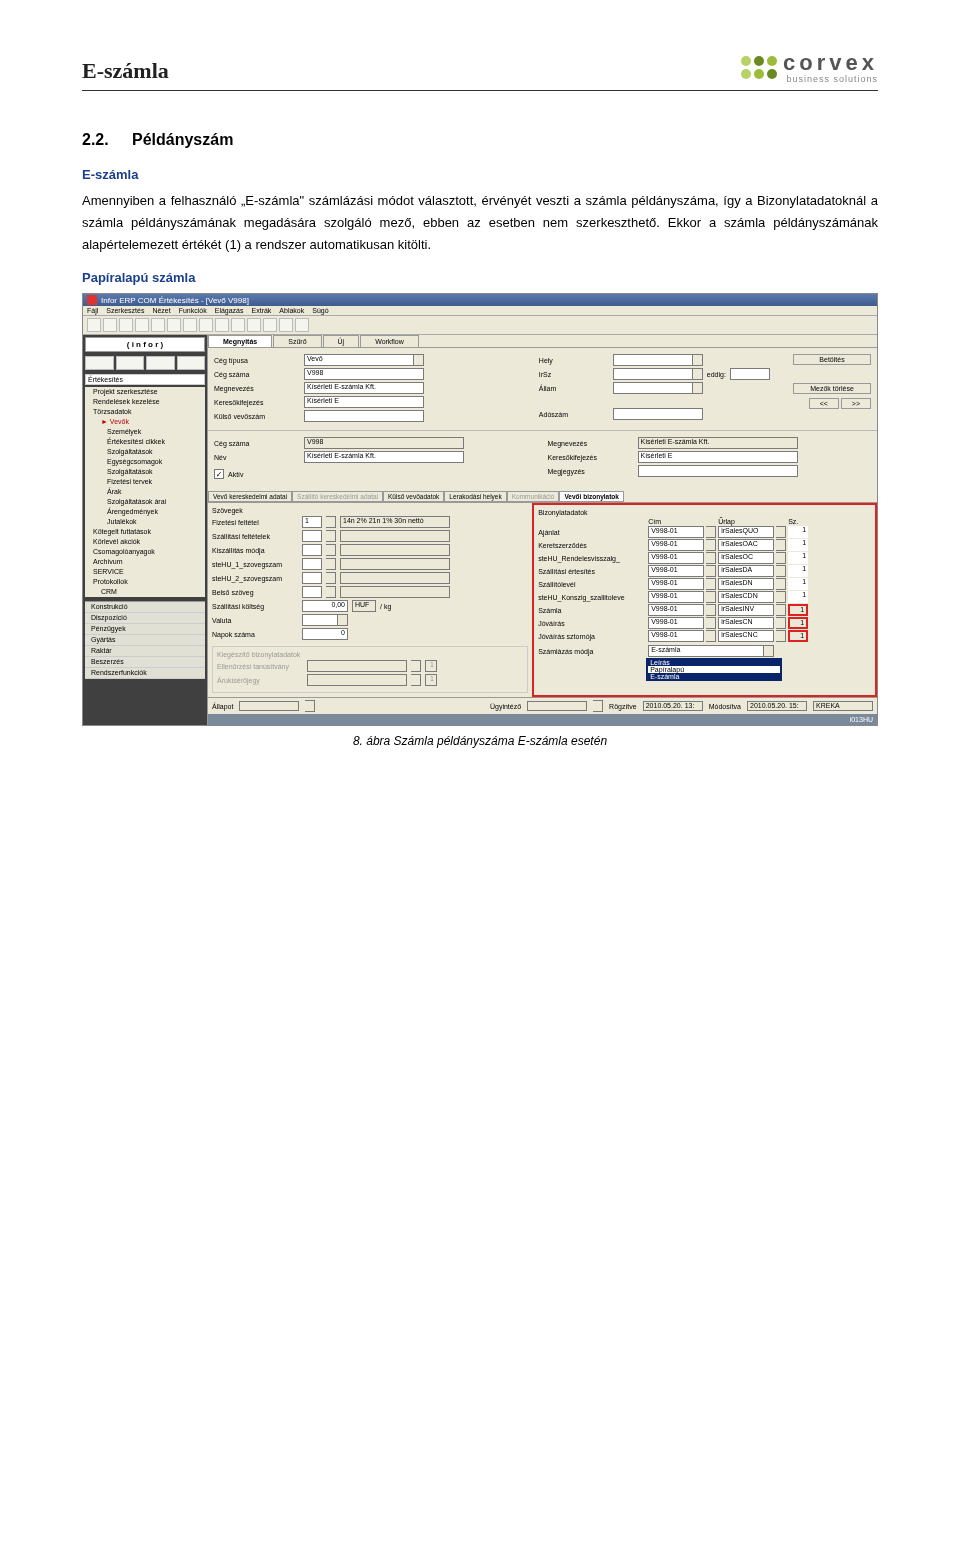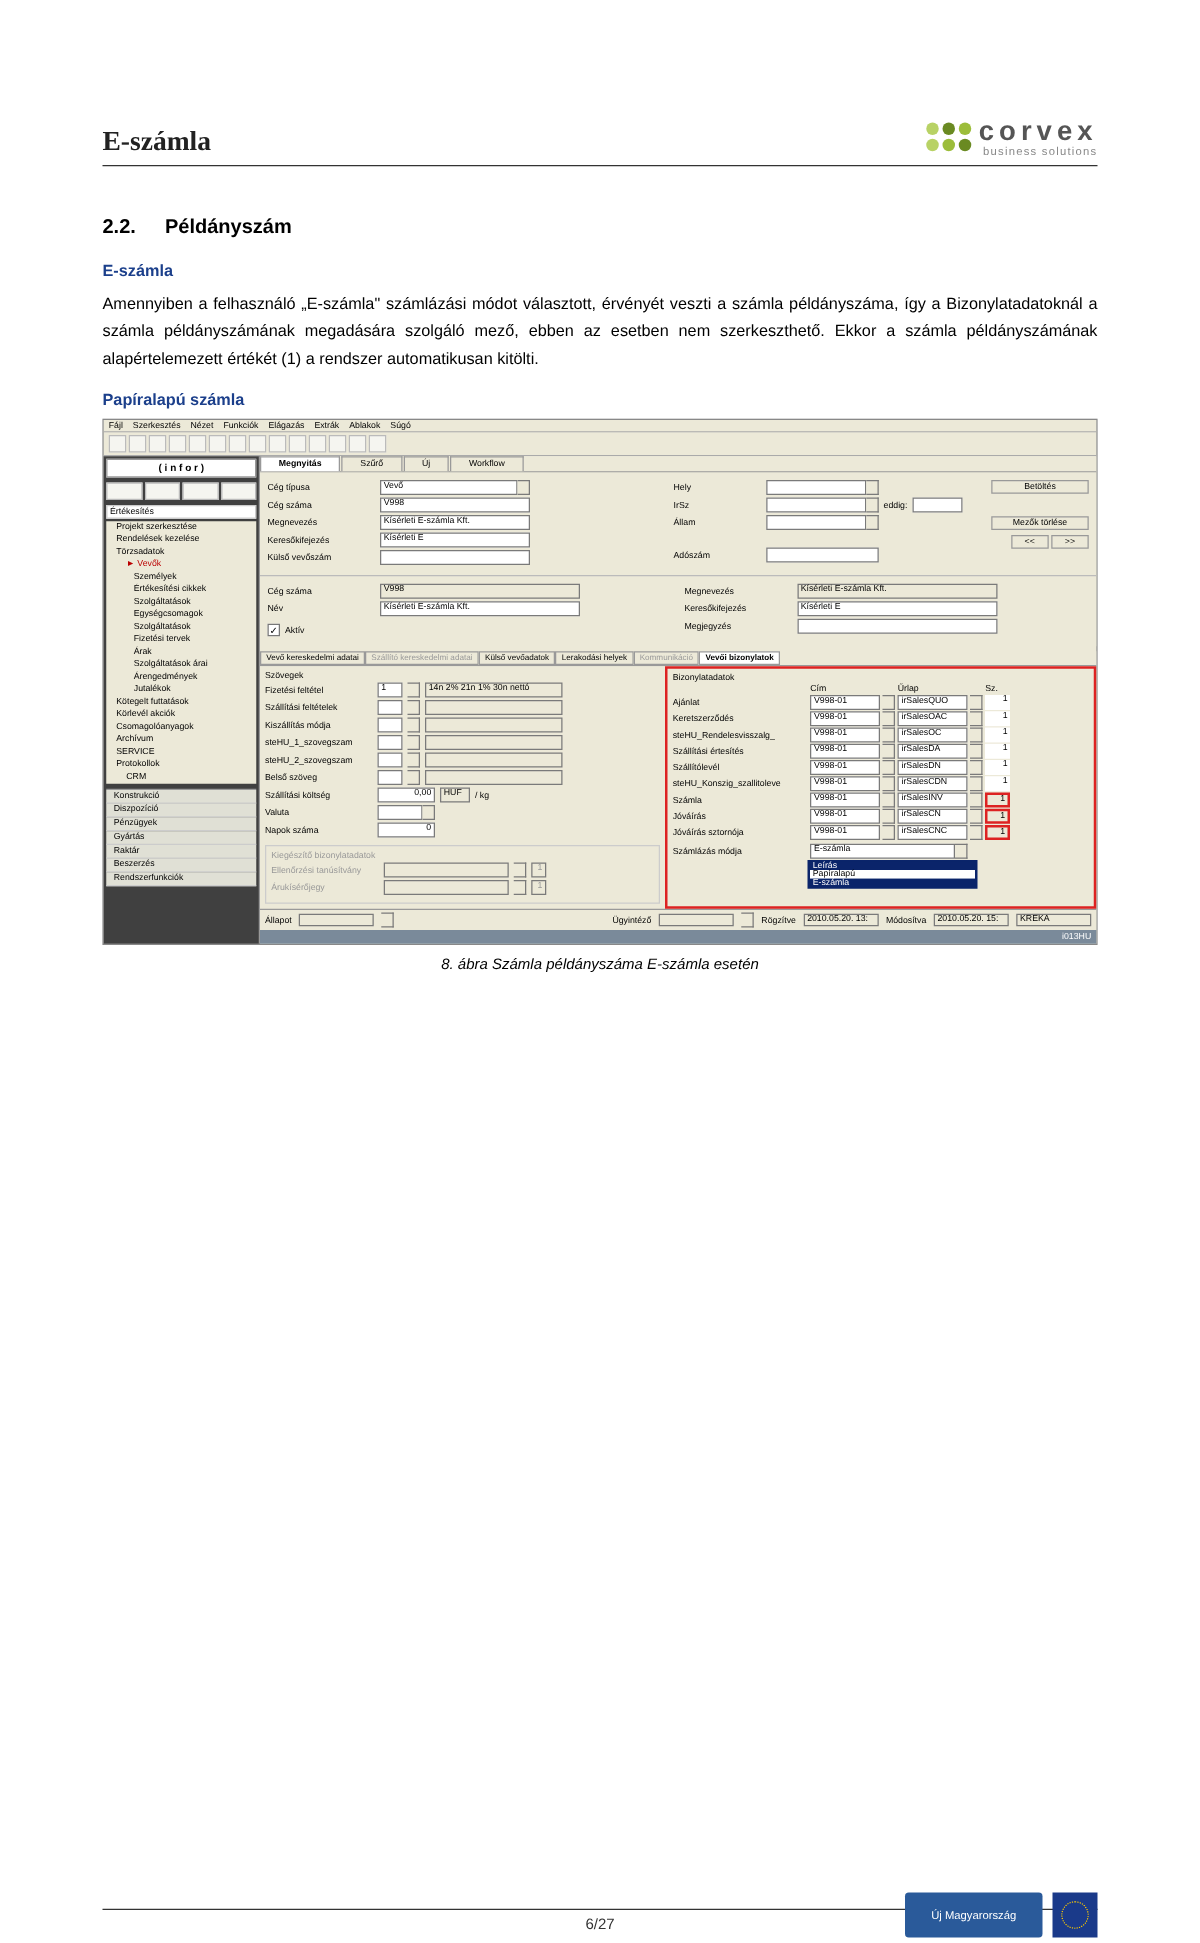--- a/index.html
+++ b/index.html
@@ -4,21 +4,21 @@
 <style>
   * { box-sizing: border-box; margin: 0; padding: 0; }
   body { font-family: Verdana, Arial, sans-serif; background: #fff; color: #000; width: 960px; margin: 0 auto; position: relative; }
   
   .page { padding: 50px 82px 0 82px; min-height: 1554px; position: relative; }
   
   
   .page-header { display: flex; justify-content: space-between; align-items: flex-end; border-bottom: 1.5px solid #333; padding-bottom: 6px; margin-bottom: 40px; }
   .header-title { font-size: 22px; font-weight: bold; color: #222; font-family: "Times New Roman", serif; }
   .logo-wrap { text-align: right; }
-  .corvex-logo { display: flex; align-items: center; gap: 6px; margin-top: 42px; }
+  .corvex-logo { display: flex; align-items: center; gap: 6px; }
   .dots { display: grid; grid-template-columns: repeat(3, 10px); grid-template-rows: repeat(2, 10px); gap: 3px; }
   .dot { width: 10px; height: 10px; border-radius: 50%; background: #9cbd3a; }
   .dot:nth-child(2), .dot:nth-child(6) { background: #6a8a22; }
   .dot:nth-child(1), .dot:nth-child(4) { background: #b8d265; }
   .logo-text { font-size: 22px; font-weight: bold; letter-spacing: 4px; color: #555; }
   .logo-sub { font-size: 9px; color: #888; letter-spacing: 1px; margin-top: -2px; }
   
   
   .section-num { font-size: 16px; font-weight: bold; margin-bottom: 18px; }
   .section-num .num { display: inline-block; width: 50px; }
@@ -125,20 +125,24 @@
   </div>
 
   <div class="section-num">
     <span class="num">2.2.</span><span>Példányszám</span>
   </div>
   <div class="sub-h">E-számla</div>
   <p class="body-p">Amennyiben a felhasználó „E-számla" számlázási módot választott, érvényét veszti a számla példányszáma, így a Bizonylatadatoknál a számla példányszámának megadására szolgáló mező, ebben az esetben nem szerkeszthető. Ekkor a számla példányszámának alapértelemezett értékét (1) a rendszer automatikusan kitölti.</p>
   <div class="sub-h">Papíralapú számla</div>
 
   <div class="ss">
+    <div class="ss-titlebar">
+      <div class="icon-sq"></div>
+      <span>Infor ERP COM Értékesítés - [Vevő V998]</span>
+    </div>
     <div class="ss-menubar" id="menubar"><span>Fájl</span><span>Szerkesztés</span><span>Nézet</span><span>Funkciók</span><span>Elágazás</span><span>Extrák</span><span>Ablakok</span><span>Súgó</span></div>
     <div class="ss-toolbar">
       <div class="tool-btn"></div>
       <div class="tool-btn"></div>
       <div class="tool-btn"></div>
       <div class="tool-btn"></div>
       <div class="tool-btn"></div>
       <div class="tool-btn"></div>
       <div class="tool-btn"></div>
       <div class="tool-btn"></div>
@@ -494,25 +498,13 @@
             <div class="ss-inp ro">2010.05.20. 15:</div>
           <div class="ss-inp ro">KREKA</div>
         </div>
         <div class="ss-taskbar">i013HU</div>
       </div>
     </div>
   </div>
 
   <div class="fig-caption">8. ábra Számla példányszáma E-számla esetén</div>
 
-  <div class="page-footer">
-    <div class="foot-line"></div>
-    <div class="foot-row">
-      <div class="page-num">6/27</div>
-      <div class="foot-logos">
-        <div class="foot-logo-a">Új Magyarország</div>
-        <div class="foot-logo-b">
-            <div class="eu-stars"></div>
-          </div>
-      </div>
-    </div>
-  </div>
 </div>
 
 </body></html>

